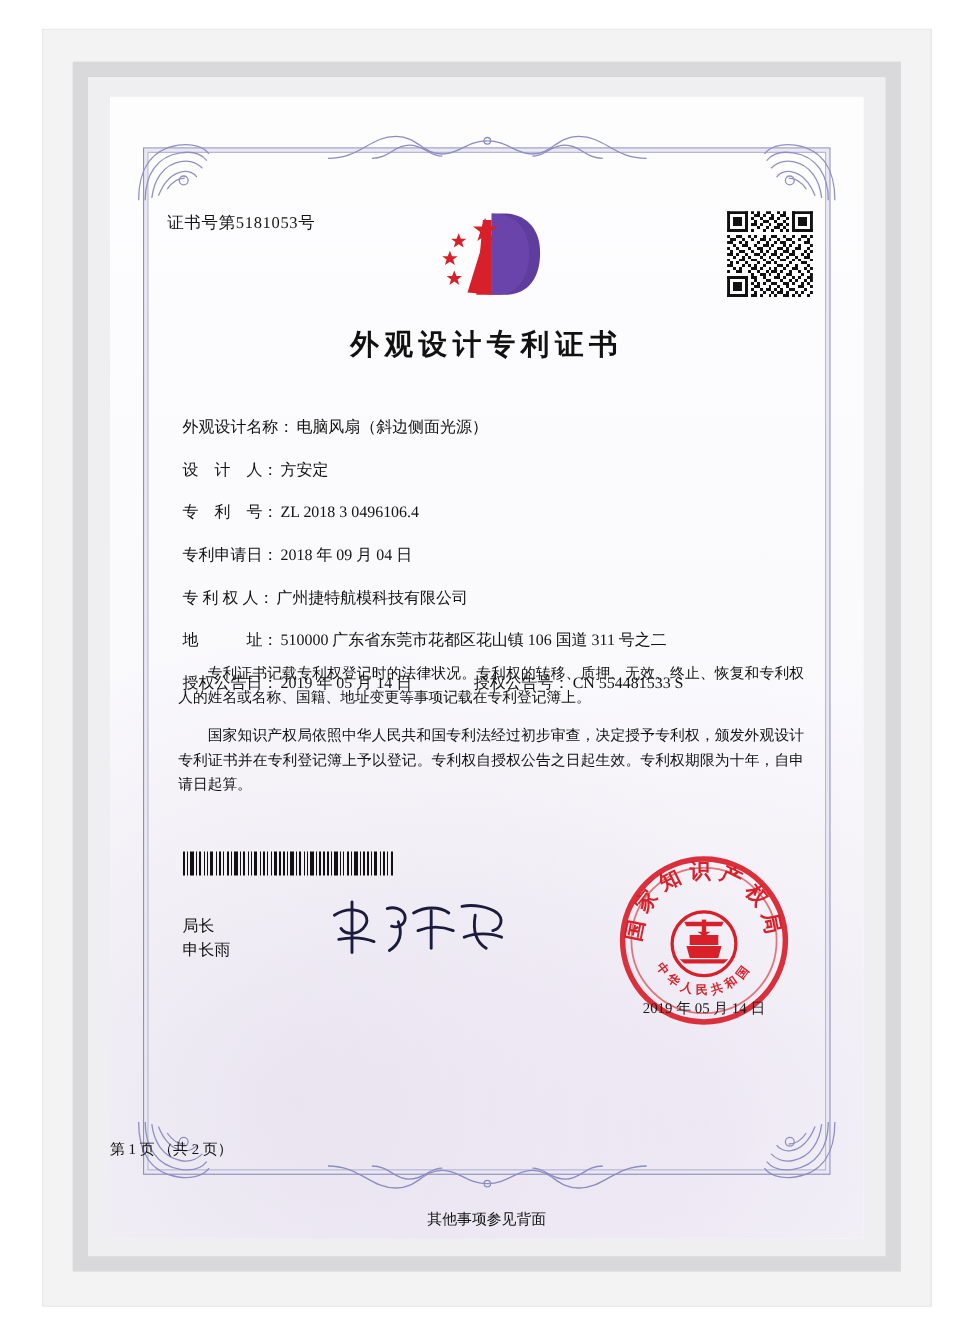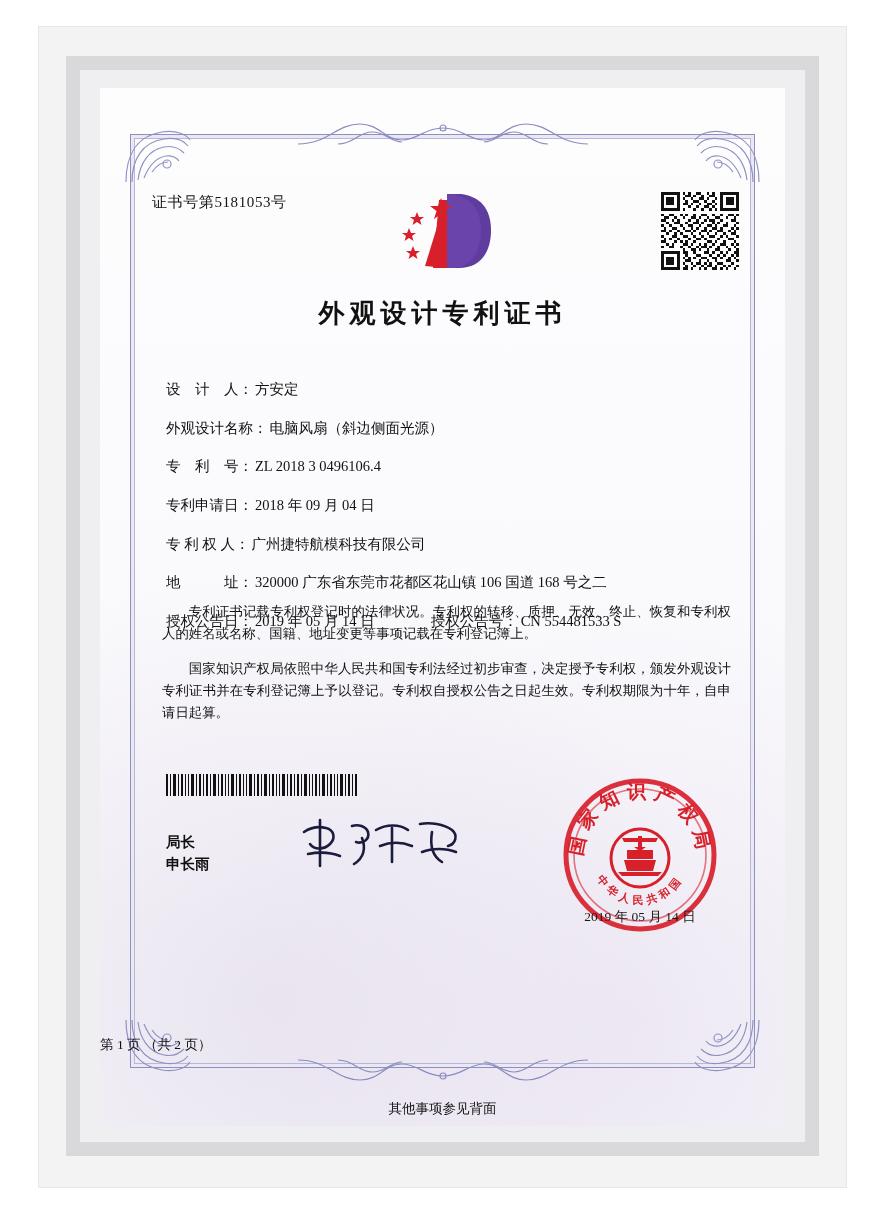--- a/index.html
+++ b/index.html
@@ -205,21 +205,21 @@
     height: 22px;
   }
   .barcode svg { width: 100%; height: 100%; display: block; }
 
   .signer {
     position: absolute;
     left: 66px;
     top: 744px;
     font-size: 14.5px;
     line-height: 1.5;
-    font-weight: bold;
+    font-weight: normal;
     color: #111;
   }
 
   .handwriting {
     position: absolute;
     left: 196px;
     top: 724px;
     width: 170px;
     height: 64px;
     color: #1b1b3d;
@@ -582,42 +582,42 @@
               <rect x="24" y="28" width="1" height="1"></rect>
               <rect x="27" y="28" width="1" height="1"></rect>
           </g>
         </svg>
       </div>
 
       <div class="title">外观设计专利证书</div>
 
       <div class="fields">
         <div class="field-row">
+          <span class="f-label">外观设计名称：</span>
+          <span class="f-value">电脑风扇（斜边侧面光源）</span>
+        </div>
+        <div class="field-row">
           <span class="f-label">设　计　人：</span>
           <span class="f-value">方安定</span>
-        </div>
-        <div class="field-row">
-          <span class="f-label">外观设计名称：</span>
-          <span class="f-value">电脑风扇（斜边侧面光源）</span>
         </div>
         <div class="field-row">
           <span class="f-label">专　利　号：</span>
           <span class="f-value">ZL 2018 3 0496106.4</span>
         </div>
         <div class="field-row">
           <span class="f-label">专利申请日：</span>
           <span class="f-value">2018 年 09 月 04 日</span>
         </div>
         <div class="field-row">
           <span class="f-label">专 利 权 人：</span>
           <span class="f-value">广州捷特航模科技有限公司</span>
         </div>
         <div class="field-row">
           <span class="f-label">地　　　址：</span>
-          <span class="f-value">320000 广东省东莞市花都区花山镇 106 国道 168 号之二</span>
+          <span class="f-value">510000 广东省东莞市花都区花山镇 106 国道 311 号之二</span>
         </div>
         <div class="field-row two-col">
           <span class="f-label">授权公告日：</span>
           <span class="f-value" style="flex:0 0 auto">2019 年 05 月 14 日</span>
           <span class="f-second-label">授权公告号：</span>
           <span class="f-second-value">CN 554481533 S</span>
         </div>
       </div>
 
       <div class="paras">

